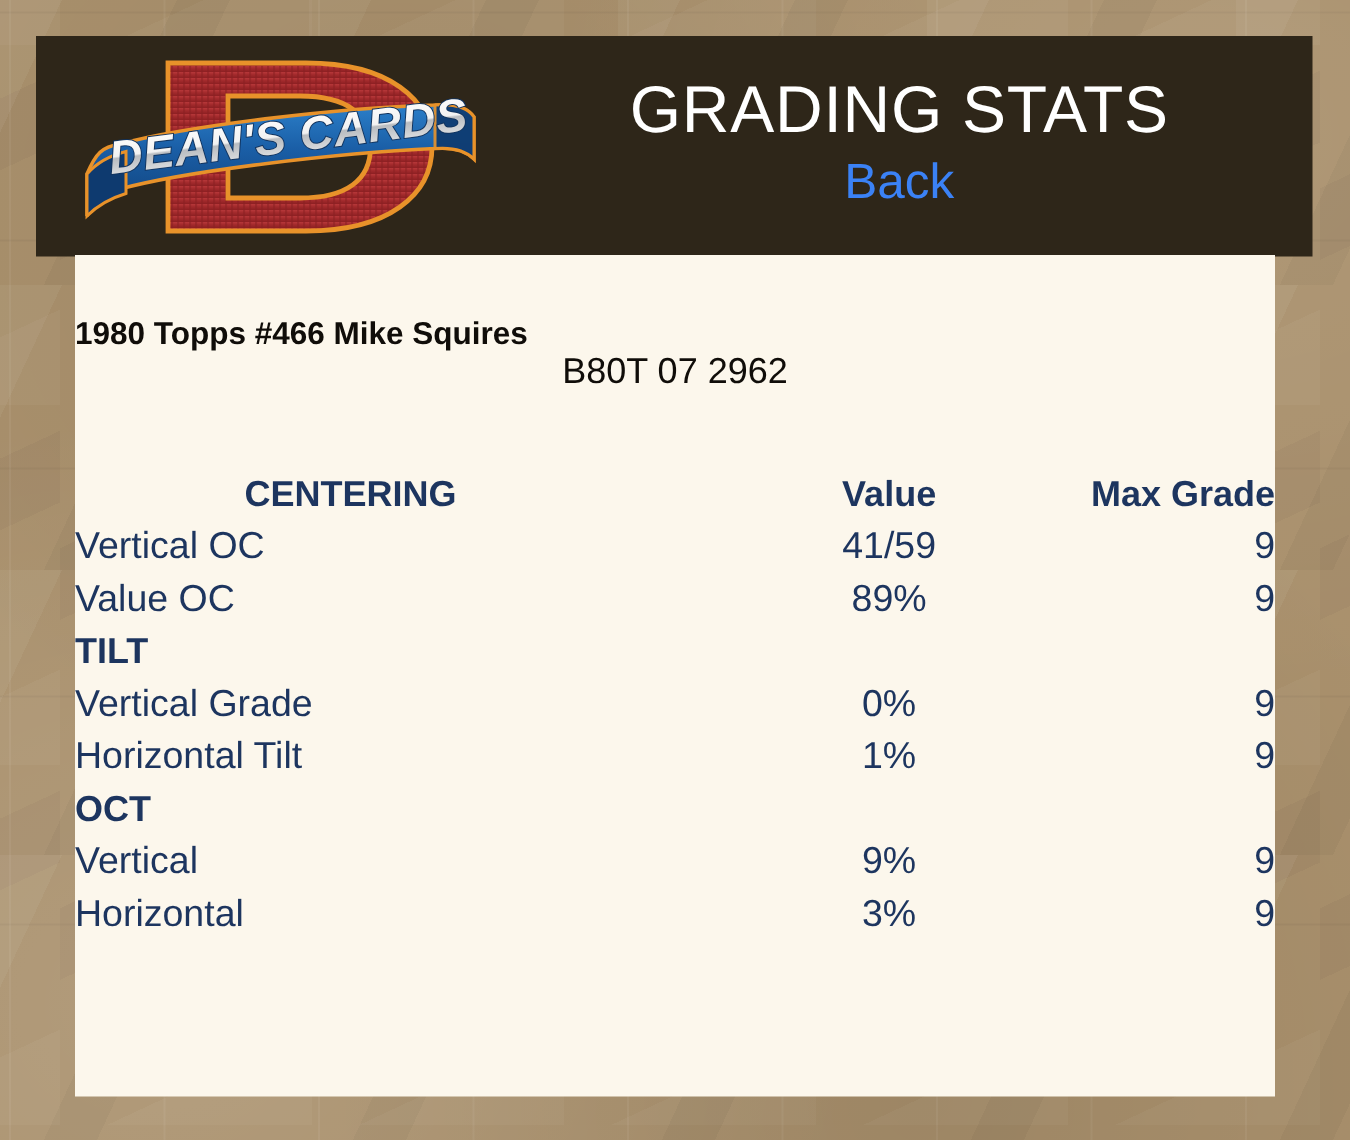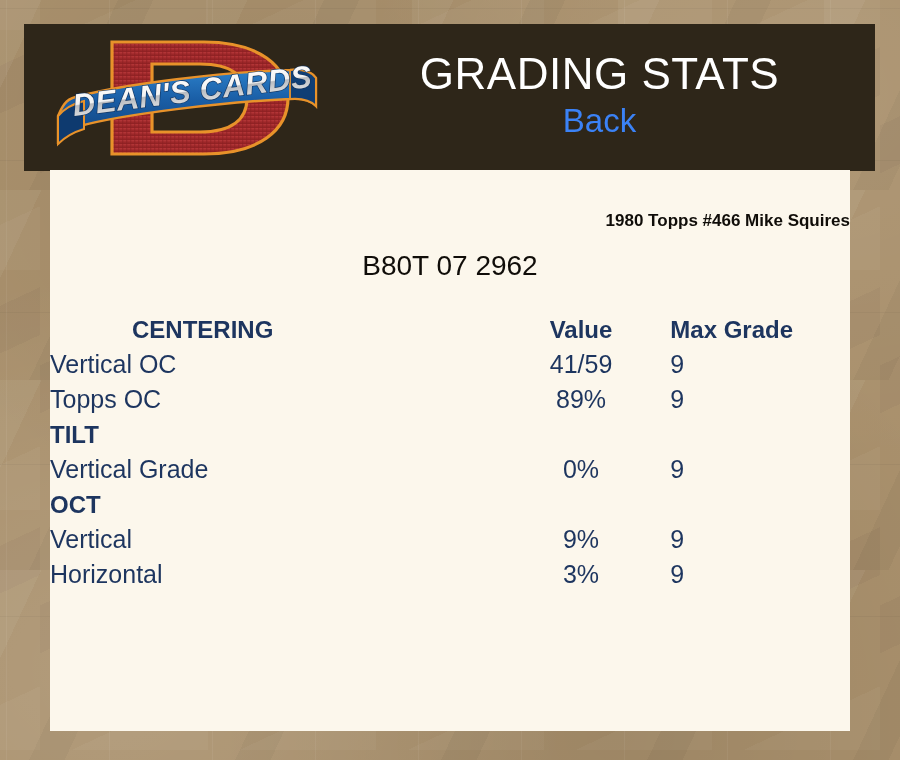--- a/index.html
+++ b/index.html
@@ -96,53 +96,53 @@
     height: 561px;
     background: #fcf7ec;
     box-sizing: border-box;
   }
 
   #card-name {
     position: absolute;
     left: 0;
     right: 0;
     top: 41px;
-    text-align: right;
+    text-align: left;
     color: #100d09;
-    font-size: 17px;
+    font-size: 21px;
     font-weight: bold;
   }
   #card-id {
     position: absolute;
     left: 0;
     right: 0;
-    top: 80px;
+    top: 64px;
     text-align: center;
     color: #100d09;
-    font-size: 28px;
+    font-size: 24px;
     font-weight: normal;
   }
 
   
   #stats {
     position: absolute;
     left: 0;
     top: 142px;
     width: 800px;
     border-collapse: collapse;
     color: #1d355f;
   }
   #stats td {
     padding: 0;
     height: 35px;
     vertical-align: middle;
   }
   .col-label  { width: 400px; }
   .col-value  { width: 200px; text-align: center; }
-  .col-grade  { width: 200px; text-align: left; }
+  .col-grade  { width: 200px; text-align: right; }
 
   .section-head td {
     font-size: 24px;
     font-weight: bold;
   }
   .section-head .col-label { padding-left: 105px; }
 
   .head-row td {
     font-size: 24px;
     font-weight: bold;
@@ -213,46 +213,51 @@
 <div id="panel">
 
   <div id="card-name">1980 Topps #466 Mike Squires</div>
 
   <div id="card-id">B80T 07 2962</div>
 
   <table id="stats">
     <tbody>
 
       <tr class="head-row">
-        <td class="col-label" style="padding-left:82px;margin-top:44px;">CENTERING</td>
+        <td class="col-label" style="padding-left:113px;margin-top:44px;">CENTERING</td>
         <td class="col-value">Value</td>
         <td class="col-grade">Max Grade</td>
       </tr>
 
       <tr class="data-row">
         <td class="col-label">Vertical OC</td>
         <td class="col-value">41/59</td>
         <td class="col-grade">9</td>
       </tr>
       <tr class="data-row">
-        <td class="col-label">Topps OC</td>
+        <td class="col-label">Value OC</td>
         <td class="col-value">89%</td>
         <td class="col-grade">9</td>
       </tr>
 
       <tr class="section-head">
         <td class="col-label">TILT</td>
         <td class="col-value"></td>
         <td class="col-grade"></td>
       </tr>
       <tr class="data-row">
         <td class="col-label">Vertical Grade</td>
         <td class="col-value">0%</td>
         <td class="col-grade">9</td>
       </tr>
+      <tr class="data-row">
+        <td class="col-label">Horizontal Tilt</td>
+        <td class="col-value">1%</td>
+        <td class="col-grade">9</td>
+      </tr>
 
       <tr class="section-head">
         <td class="col-label">OCT</td>
         <td class="col-value"></td>
         <td class="col-grade"></td>
       </tr>
       <tr class="data-row">
         <td class="col-label">Vertical</td>
         <td class="col-value">9%</td>
         <td class="col-grade">9</td>

